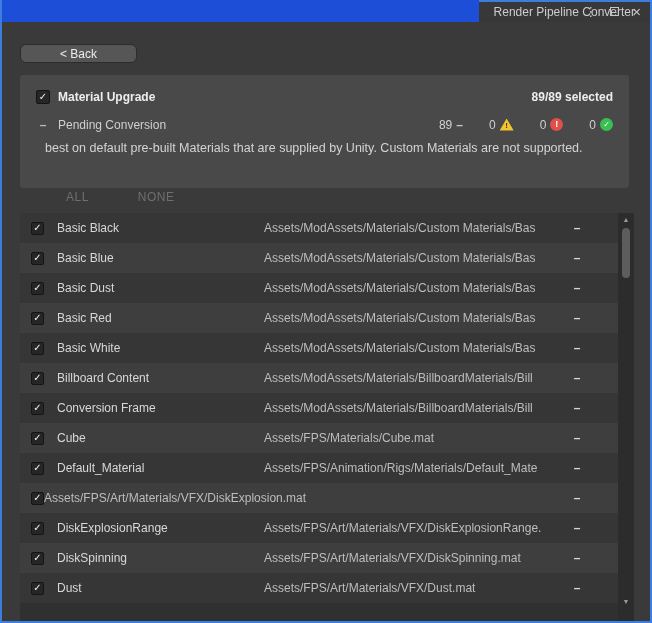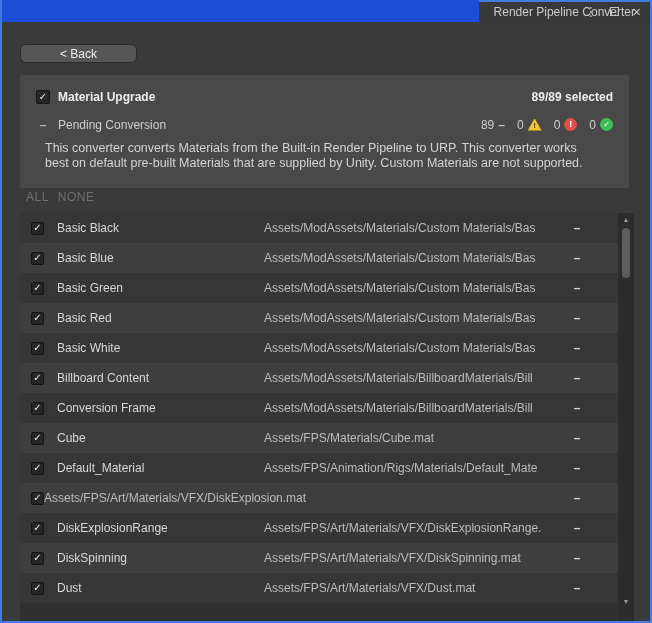--- a/index.html
+++ b/index.html
@@ -50,21 +50,21 @@
     width:14px; height:14px; background:#262626; border:1px solid #141414;
     border-radius:2px; display:inline-flex; align-items:center; justify-content:center;
     flex:none;
   }
   .checkbox .check{ color:#f0f0f0; font-size:10px; line-height:1; }
   .panel-title{ margin-left:8px; font-weight:bold; color:#ededed; }
   .spacer{ flex:1; }
   .selected-count{ font-weight:bold; color:#ededed; }
   .mixed-dash{ width:14px; text-align:center; color:#b8b8b8; font-weight:bold; flex:none; }
   .pending-label{ margin-left:8px; color:#cfcfcf; }
-  .counts{ display:flex; align-items:flex-start; gap:12px; color:#d0d0d0; }
+  .counts{ display:flex; align-items:flex-start; gap:26px; color:#d0d0d0; }
   .count-group{ display:flex; align-items:center; gap:4px; }
   .count-dash{ color:#c4c4c4; font-weight:bold; }
 
   .icon-warning{
     width:14px; height:12px; background:var(--warning,#F2C430);
     clip-path:polygon(50% 0, 100% 100%, 0 100%);
     display:inline-flex; align-items:flex-end; justify-content:center;
     color:#4a3c00; font-size:8px; font-weight:bold; line-height:11px;
   }
   .icon-error{
@@ -78,21 +78,21 @@
     color:#fff; font-size:8px; font-weight:bold; line-height:1;
   }
 
   .desc{ margin-top:9px; padding-left:9px; color:#d4d4d4; font-size:12.5px; line-height:15px; }
 
   
   .all-none{
     position:absolute; left:24px; top:168px; display:flex; gap:9px;
     color:#6f6f6f; font-size:12px; letter-spacing:0.5px;
   }
-  .all-none span{ cursor:default; }
+  .all-none span{ cursor:default;margin-left:40px; }
 
   
   .list-area{
     position:absolute; left:18px; top:191px; width:614px; height:408px;
     display:flex; background:#303030;
   }
   .rows{ flex:1; overflow:hidden; }
   .row{ display:flex; align-items:center; height:30px; padding-left:11px; }
   .row.dark{ background:#363636; }
   .row.light{ background:#3e3e3e; }
@@ -166,21 +166,20 @@
             <span class="icon-error">!</span>
           </span>
           <span class="count-group">
             <span>0</span>
             <span class="icon-success">✓</span>
           </span>
         </span>
       </div>
 
       <div class="desc">
-        <div>This converter converts Materials from the Built-in Render Pipeline to URP. This converter works</div>
         <div>best on default pre-built Materials that are supplied by Unity. Custom Materials are not supported.</div>
       </div>
     </div>
 
     <div class="all-none">
       <span>ALL</span>
       <span>NONE</span>
     </div>
 
     <div class="list-area">
@@ -200,21 +199,21 @@
     </span>
     <span class="row-name">Basic Blue</span>
     <span class="row-path">Assets/ModAssets/Materials/Custom Materials/Bas</span>
     <span class="row-status">–</span>
   </div>
 
   <div class="row dark">
     <span class="checkbox">
       <span class="check">✓</span>
     </span>
-    <span class="row-name">Basic Green</span>
+    <span class="row-name">Basic Dust</span>
     <span class="row-path">Assets/ModAssets/Materials/Custom Materials/Bas</span>
     <span class="row-status">–</span>
   </div>
 
   <div class="row light">
     <span class="checkbox">
       <span class="check">✓</span>
     </span>
     <span class="row-name">Basic Red</span>
     <span class="row-path">Assets/ModAssets/Materials/Custom Materials/Bas</span>

